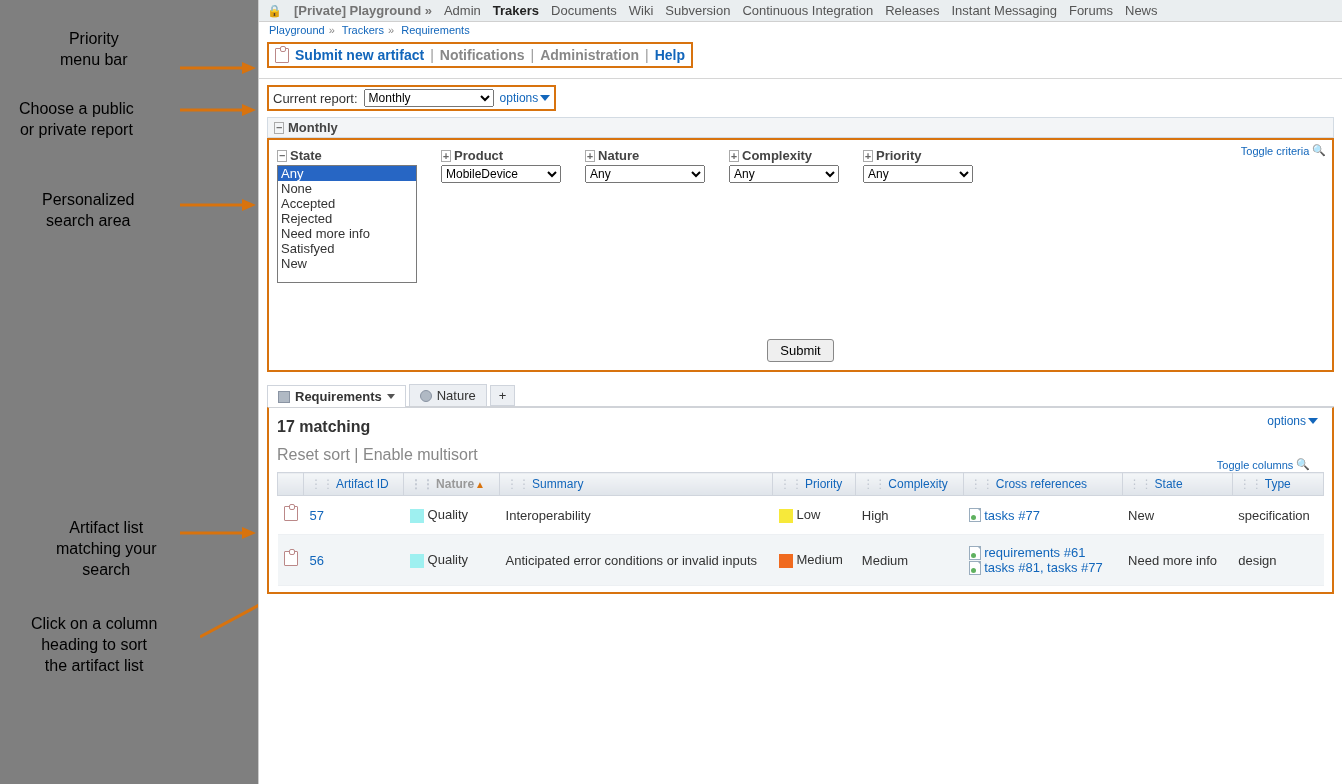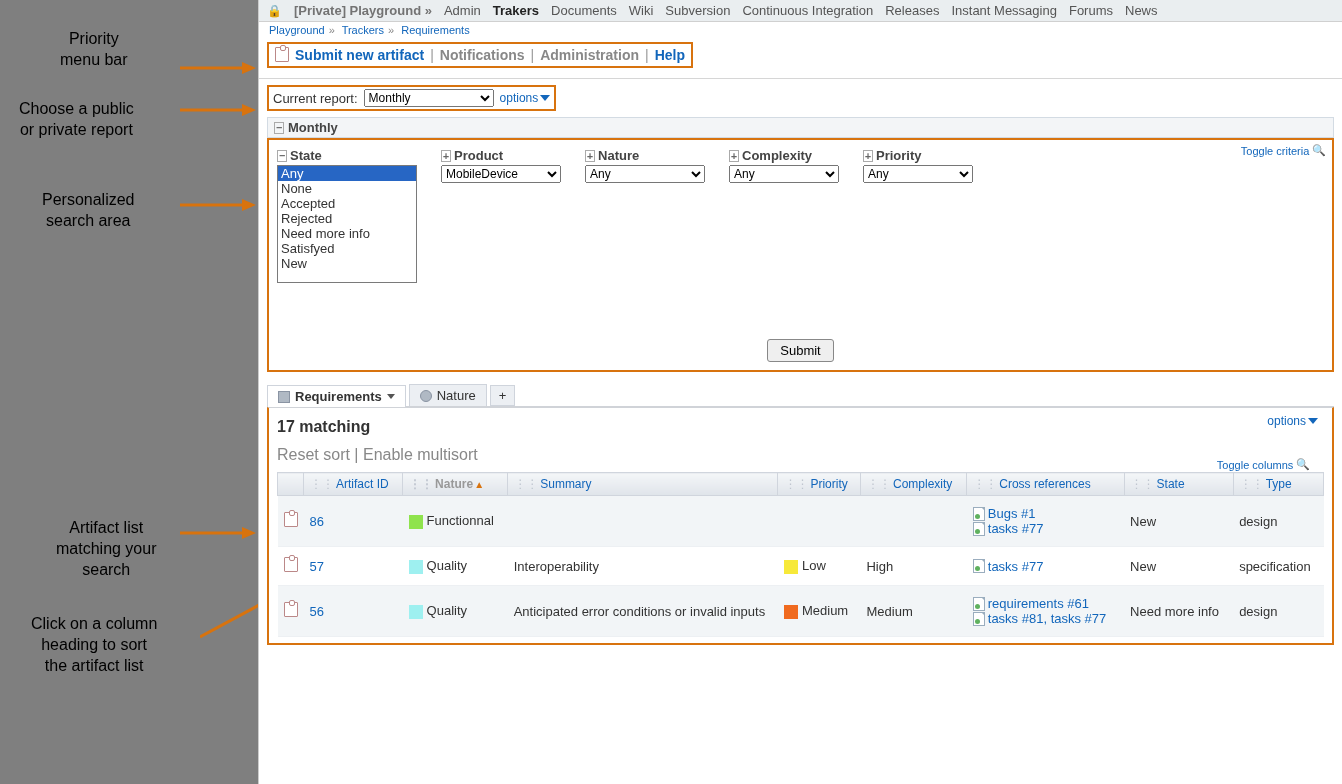--- a/index.html
+++ b/index.html
@@ -8,21 +8,21 @@
 .arrow { position: absolute; }
 .app { position: absolute; left: 258px; top: 0; width: 1084px; height: 784px; background: #fff; border-left: 1px solid #ccc; }
 .topbar { background: #eaeef0; padding: 3px 8px; font-size: 13px; display: flex; align-items: center; gap: 12px; border-bottom: 1px solid #d0d0d0; }
 .topbar .lock { color: #d9a300; font-size: 12px; }
 .topbar .proj { color: #737373; font-weight: bold; }
 .topbar a { color: #555; text-decoration: none; cursor: pointer; }
 .topbar a.active { font-weight: bold; color: #222; }
 .crumb { padding: 2px 10px; font-size: 11px; color: #1266bb; }
 .crumb a { color: #1266bb; text-decoration: none; }
 .crumb .sep { color: #888; margin: 0 4px; }
-.menubar { margin: 4px 8px 10px 8px; padding: 3px 6px; border: 2px solid #d8730e; width: fit-content; display: flex; align-items: flex-start; gap: 6px; font-size: 14px; }
+.menubar { margin: 4px 8px 10px 8px; padding: 3px 6px; border: 2px solid #d8730e; width: fit-content; display: flex; align-items: center; gap: 6px; font-size: 14px; }
 .menubar .divider { color: #999; }
 .menubar a { text-decoration: none; cursor: pointer; }
 .menubar .blue { color: #1266bb; font-weight: bold; }
 .menubar .gray { color: #888; font-weight: bold; }
 .hr { border-top: 1px solid #d6d6d6; margin: 0 0 6px 0; }
 .reportbar { margin: 0 8px 6px 8px; padding: 2px 4px; border: 2px solid #d8730e; width: fit-content; display: flex; align-items: center; gap: 6px; }
 .reportbar label { color: #333; }
 .reportbar select { width: 130px; font-size: 12px; }
 .reportbar .opt { color: #1266bb; font-size: 12px; cursor: pointer; display: inline-flex; align-items: center; gap: 2px;}
 .tri-d { display:inline-block; width:0; height:0; border-left:5px solid transparent; border-right:5px solid transparent; border-top:6px solid #1266bb;}
@@ -242,44 +242,20 @@
           <th class="sorted"><span class="grip">⋮⋮</span><span>Nature</span><span class="up-arr">▲</span></th>
           <th><span class="grip">⋮⋮</span><span>Summary</span></th>
           <th><span class="grip">⋮⋮</span><span>Priority</span></th>
           <th><span class="grip">⋮⋮</span><span>Complexity</span></th>
           <th><span class="grip">⋮⋮</span><span>Cross references</span></th>
           <th><span class="grip">⋮⋮</span><span>State</span></th>
           <th><span class="grip">⋮⋮</span><span>Type</span></th>
         </tr>
           </thead>
         <tbody id="tbody">
-            <tr class="stripe">
-              <td><span class="clip-i"></span></td>
-              <td>
-                <div class="idcell">
-                  <a>86</a>
-                </div>
-              </td>
-              <td><span class="swatch" style="background:#8fe34d;"></span>Functionnal</td>
-              <td style="max-width: 250px;"></td>
-              <td></td>
-              <td></td>
-              <td>
-                <div class="xref">
-                  <span class="doc-i doc-g"></span>
-                  <a>Bugs #1</a>
-                </div>
-                <div class="xref">
-                  <span class="doc-i doc-g"></span>
-                  <a>tasks #77</a>
-                </div>
-              </td>
-              <td>New</td>
-              <td>design</td>
-            </tr>
             <tr>
               <td><span class="clip-i"></span></td>
               <td>
                 <div class="idcell">
                   <a>57</a>
                 </div>
               </td>
               <td><span class="swatch" style="background:#9ef0f0;"></span>Quality</td>
               <td style="max-width: 250px;">Interoperability</td>
               <td><span class="swatch" style="background:#f7e93a;"></span>Low</td>

